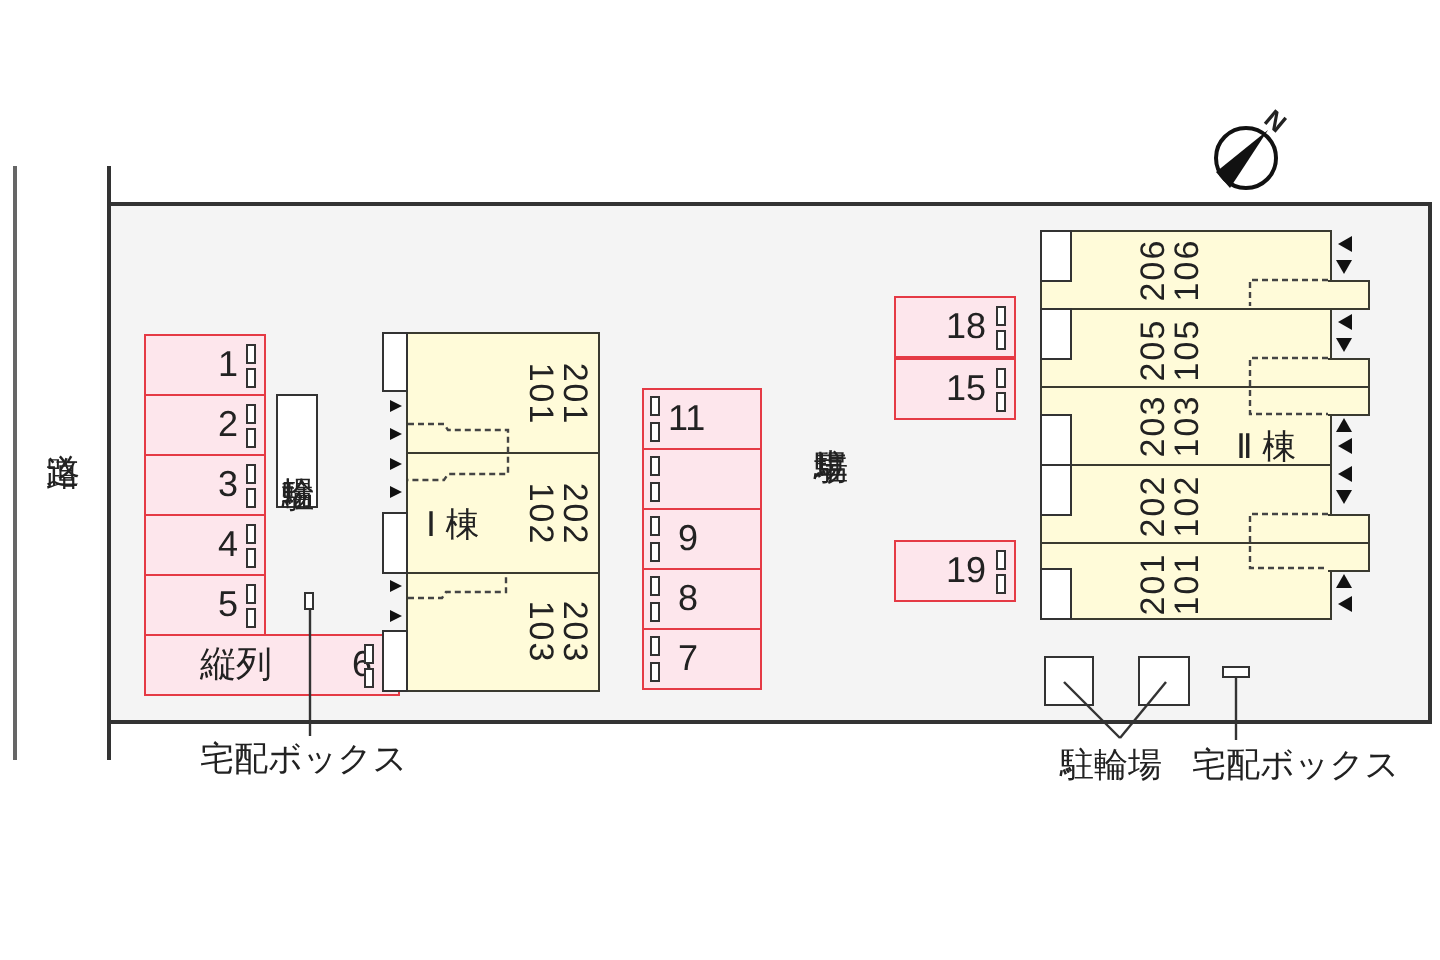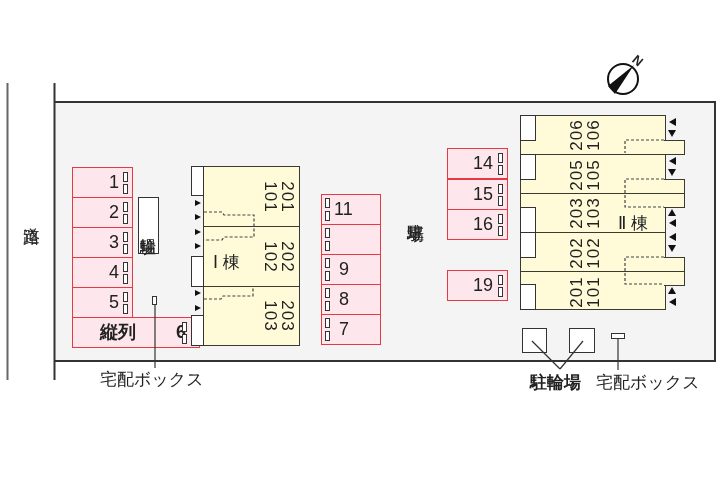--- a/index.html
+++ b/index.html
@@ -52,21 +52,21 @@
     <span class="pk-no" style="right:13px;">4</span>
     <span class="stop" style="left:50px;top:4px;"></span>
     <span class="stop" style="left:50px;top:16px;"></span>
   </div>
   <div class="pk" style="left:72px;top:287px;width:61px;">
     <span class="pk-no" style="right:13px;">5</span>
     <span class="stop" style="left:50px;top:4px;"></span>
     <span class="stop" style="left:50px;top:16px;"></span>
   </div>
 
-  <div class="pk" style="left:72px;top:317px;width:128px;font-weight:bold;">
+  <div class="pk" style="left:72px;top:317px;width:128px;">
     <span class="pk-no" style="left:27px;">縦列</span>
     <span class="pk-no" style="right:13px;">6</span>
     <span class="stop" style="left:109px;top:4px;"></span>
     <span class="stop" style="left:109px;top:16px;"></span>
   </div>
 
   <div class="bike-box">駐輪場</div>
 
   <div class="plain-box" style="left:152px;top:296px;width:5px;height:9px;"></div>
   <div class="label" style="left:100px;top:368px;">宅配ボックス</div>
@@ -119,31 +119,26 @@
   </div>
   <div class="pk" style="left:321px;top:314px;width:60px;">
     <span class="stop" style="left:3px;top:3px;"></span>
     <span class="stop" style="left:3px;top:16px;"></span>
     <span class="pk-no" style="left:17px;">7</span>
   </div>
 
   <div class="vtext" style="left:404px;top:210px;">駐車場</div>
 
   <div class="pk" style="left:447px;top:148px;width:61px;">
-    <span class="pk-no" style="right:14px;">14</span>
+    <span class="pk-no" style="right:14px;">18</span>
     <span class="stop" style="left:50px;top:4px;"></span>
     <span class="stop" style="left:50px;top:16px;"></span>
   </div>
   <div class="pk" style="left:447px;top:179px;width:61px;text-align:right;">
     <span class="pk-no" style="right:14px;">15</span>
-    <span class="stop" style="left:50px;top:4px;"></span>
-    <span class="stop" style="left:50px;top:16px;"></span>
-  </div>
-  <div class="pk" style="left:447px;top:209px;width:61px;">
-    <span class="pk-no" style="right:14px;">16</span>
     <span class="stop" style="left:50px;top:4px;"></span>
     <span class="stop" style="left:50px;top:16px;"></span>
   </div>
   <div class="pk" style="left:447px;top:270px;width:61px;">
     <span class="pk-no" style="right:14px;">19</span>
     <span class="stop" style="left:50px;top:4px;"></span>
     <span class="stop" style="left:50px;top:16px;"></span>
   </div>
 
   <div class="bu" style="left:520px;top:115px;width:146px;height:40px;"></div>
@@ -191,21 +186,21 @@
     <span>102</span>
   </div>
   <div class="ulabel" style="left:556px;top:274px;transform:rotate(-90deg);">
     <span>201</span><br>
     <span>101</span>
   </div>
 
   <div class="plain-box" style="left:522px;top:328px;width:25px;height:25px;"></div>
   <div class="plain-box" style="left:569px;top:328px;width:26px;height:25px;"></div>
   <div class="plain-box" style="left:611px;top:333px;width:14px;height:6px;"></div>
-  <div class="label" style="left:530px;top:371px;font-weight:bold;">駐輪場</div>
+  <div class="label" style="left:530px;top:371px;">駐輪場</div>
   <div class="label" style="left:596px;top:371px;">宅配ボックス</div>
 
   <div class="label" style="left:633px;top:53px;font-size:13px;font-weight:bold;transform:rotate(40deg);">N</div>
 
   <svg class="overlay" width="720" height="480" viewBox="0 0 720 480">
     <line x1="7.5" y1="83" x2="7.5" y2="380" stroke="#666" stroke-width="2"></line>
     <line x1="54.5" y1="83" x2="54.5" y2="380" stroke="#333" stroke-width="2"></line>
     <g fill="none" stroke="#444" stroke-width="1.2" stroke-dasharray="3,2">
       <path d="M204,212 H222 L224,215 H254 V237 H224 L222,240 H204"></path>
       <path d="M204,299 H221 L223,296 H253 V287"></path>

